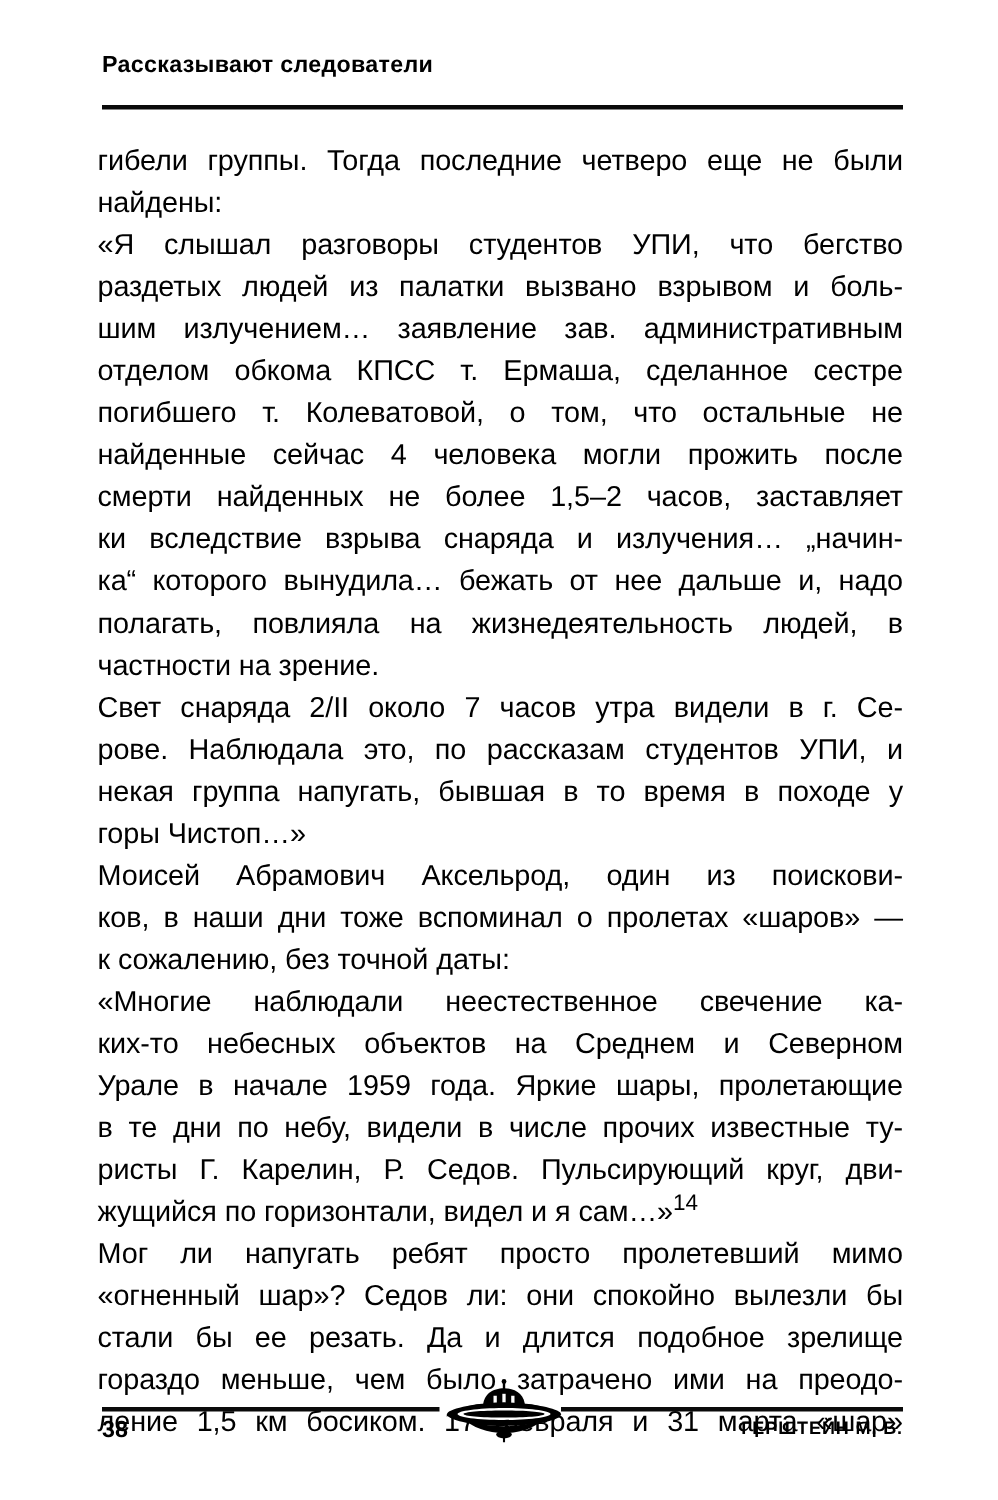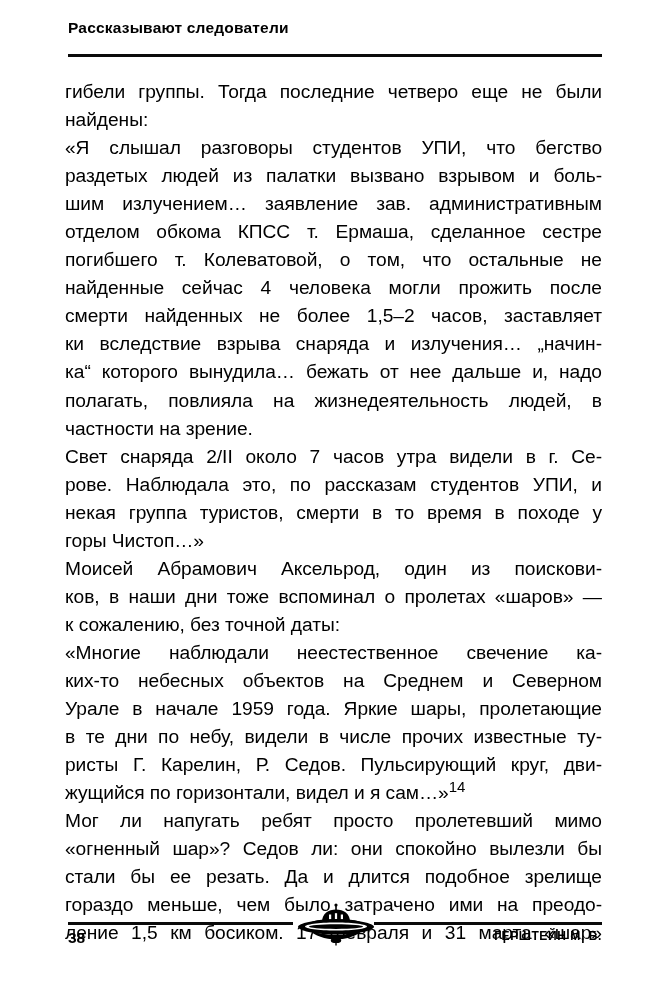--- a/index.html
+++ b/index.html
@@ -11,21 +11,21 @@
     height: 1000px;
     background: #ffffff;
     font-family: "Liberation Sans", sans-serif;
     color: #000000;
     overflow: hidden;
     position: relative;
   }
   .page {
     position: absolute;
     left: 0;
-    top: 0;
+    top: 16px;
     width: 665px;
     height: 804px;
   }
 
   
   .runhead {
     position: absolute;
     left: 68px;
     top: 19px;
     font-size: 15.5px;
@@ -128,21 +128,21 @@
       <div class="ln j">отделом обкома КПСС т. Ермаша, сделанное сестре</div>
       <div class="ln j">погибшего т. Колеватовой, о том, что остальные не</div>
       <div class="ln j">найденные сейчас 4 человека могли прожить после</div>
       <div class="ln j">смерти найденных не более 1,5–2 часов, заставляет</div>
       <div class="ln j">ки вследствие взрыва снаряда и излучения… „начин-</div>
       <div class="ln j">ка“ которого вынудила… бежать от нее дальше и, надо</div>
       <div class="ln j">полагать, повлияла на жизнедеятельность людей, в</div>
       <div class="ln">частности на зрение.</div>
       <div class="ln j">    Свет снаряда 2/II около 7 часов утра видели в г. Се-</div>
       <div class="ln j">рове. Наблюдала это, по рассказам студентов УПИ, и</div>
-      <div class="ln j">некая группа туристов, смерти в то время в походе у</div>
+      <div class="ln j">некая группа напугать, бывшая в то время в походе у</div>
       <div class="ln">горы Чистоп…»</div>
       <div class="ln j">    Моисей Абрамович Аксельрод, один из поискови-</div>
       <div class="ln j">ков, в наши дни тоже вспоминал о пролетах «шаров» —</div>
       <div class="ln">к сожалению, без точной даты:</div>
       <div class="ln j">    «Многие наблюдали неестественное свечение ка-</div>
       <div class="ln j">ких-то небесных объектов на Среднем и Северном</div>
       <div class="ln j">Урале в начале 1959 года. Яркие шары, пролетающие</div>
       <div class="ln j">в те дни по небу, видели в числе прочих известные ту-</div>
       <div class="ln j">ристы Г. Карелин, Р. Седов. Пульсирующий круг, дви-</div>
       <div class="ln">жущийся по горизонтали, видел и я сам…»<sup class="fn">14</sup></div>

